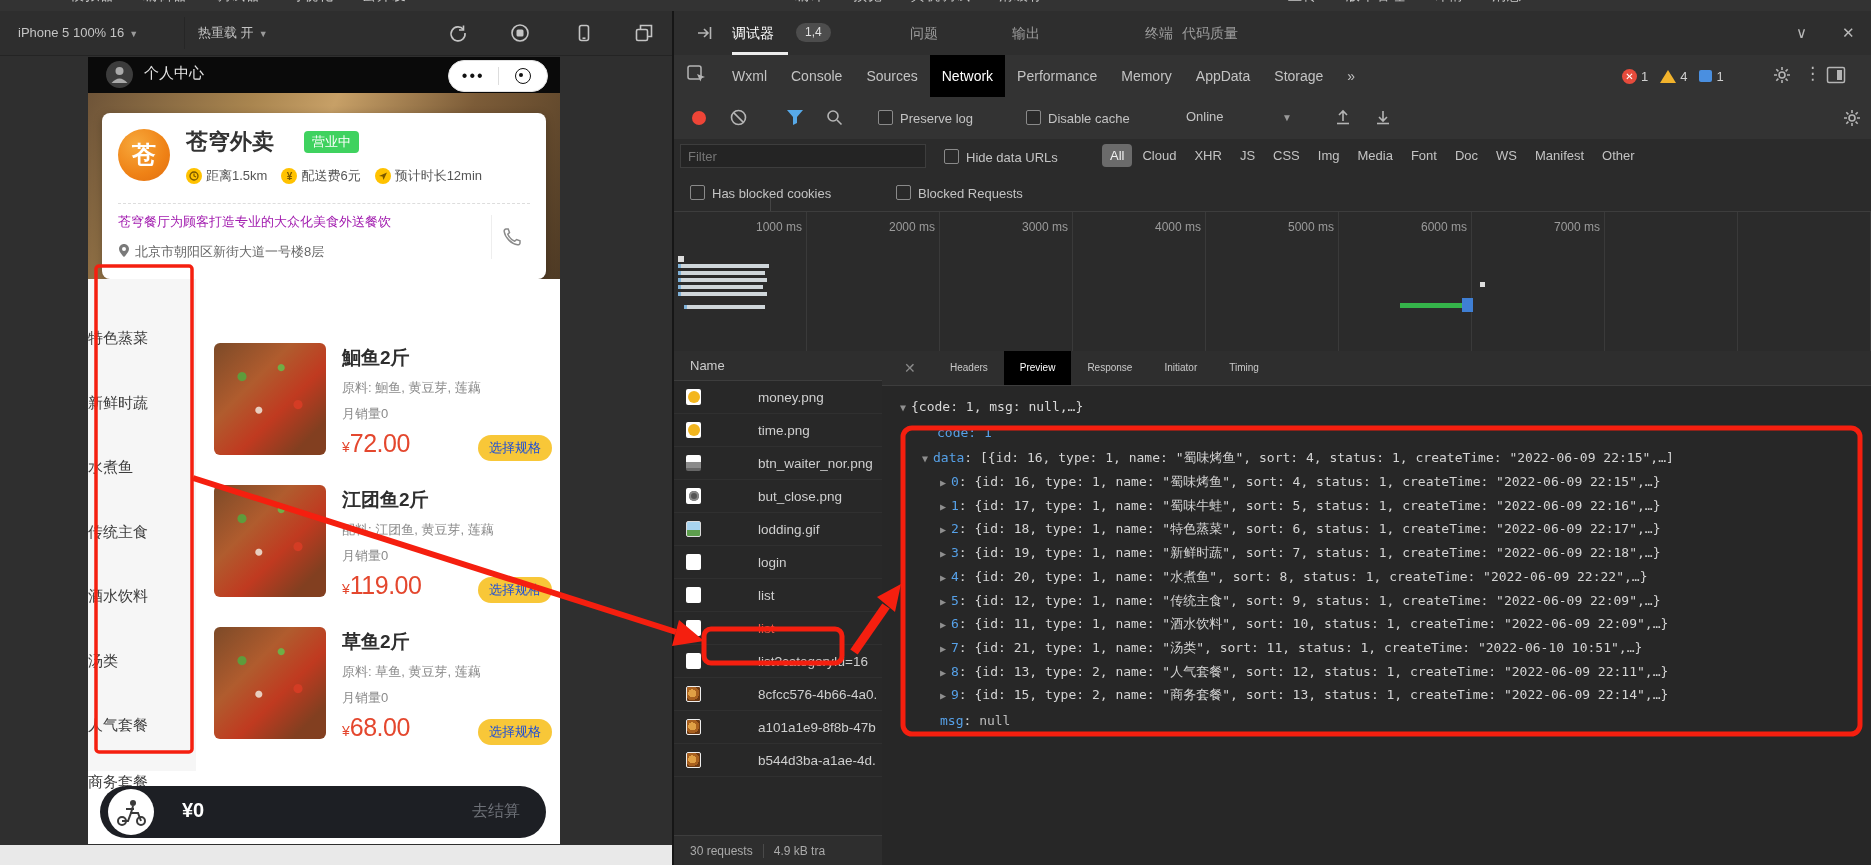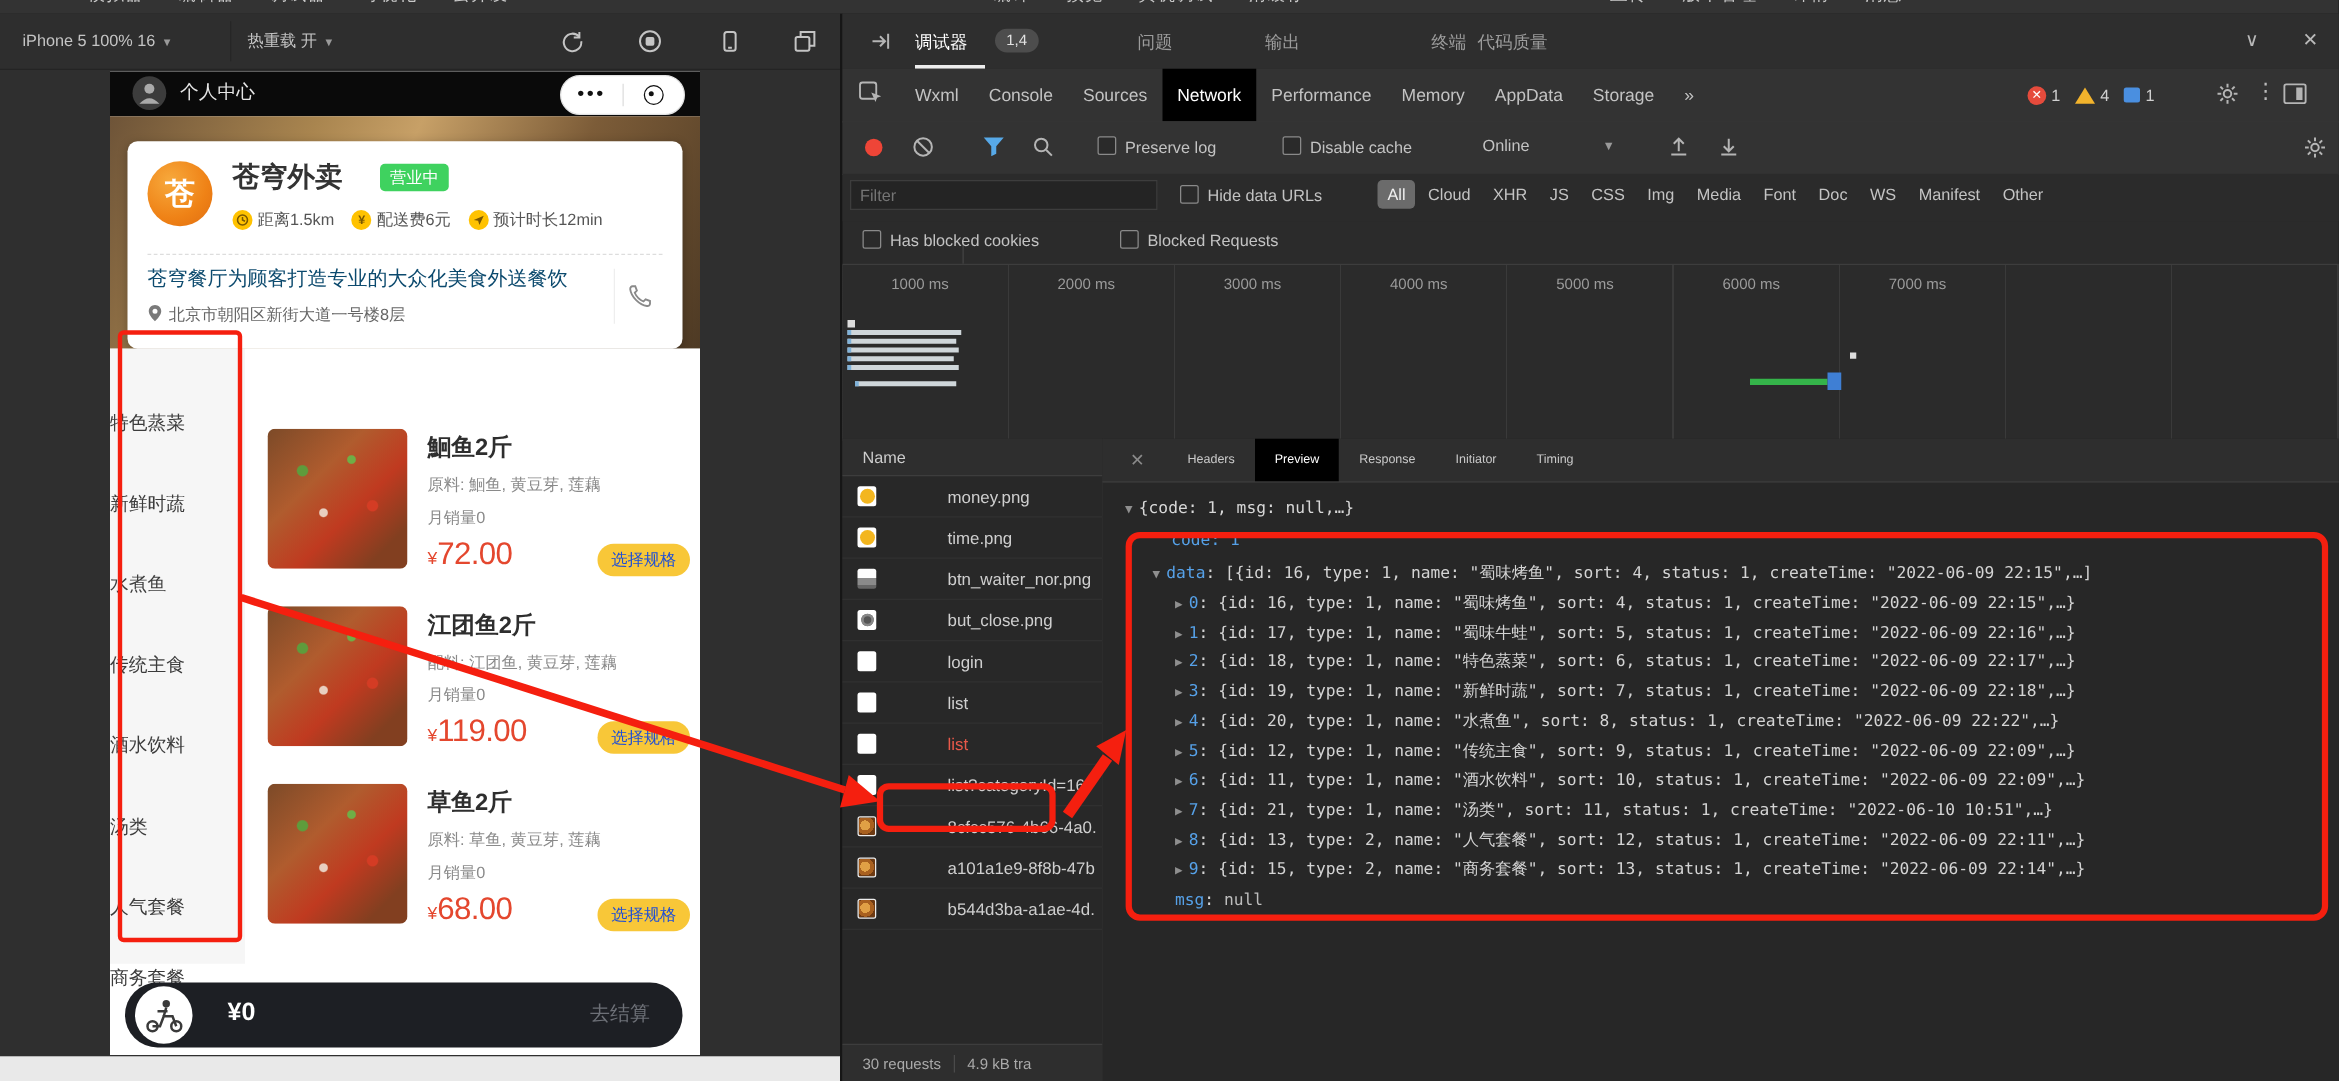--- a/index.html
+++ b/index.html
@@ -40,21 +40,21 @@
   #storecard{position:absolute;left:14px;top:56px;width:444px;height:166px;background:#fff;border-radius:8px;box-shadow:0 2px 8px rgba(0,0,0,.25);}
   #logo{position:absolute;left:16px;top:16px;width:52px;height:52px;border-radius:50%;
      background:radial-gradient(circle at 35% 30%,#f7a93c,#ef8216 60%,#e06d10);display:flex;align-items:center;justify-content:center;
      color:#fff;font-size:24px;font-weight:bold;}
   #storename{position:absolute;left:84px;top:14px;font-size:22px;font-weight:bold;color:#333;}
   #openbadge{position:absolute;left:202px;top:18px;background:#3fd25f;color:#fff;font-size:13px;padding:2px 8px;border-radius:4px;}
   .inforow{position:absolute;left:84px;top:54px;display:flex;align-items:center;font-size:13px;color:#555;white-space:nowrap;}
   .yic{display:inline-flex;width:16px;height:16px;border-radius:50%;background:#ffc200;margin:0 4px 0 0;align-items:center;justify-content:center;color:#7a5800;font-size:10px;font-weight:bold;}
   .inforow .gap{width:14px;}
   .dashsep{position:absolute;left:16px;top:90px;width:412px;border-top:1px dashed #ddd;}
-  #storedesc{position:absolute;left:16px;top:100px;font-size:16px;color:#0c4a6e;}
+  #storedesc{position:absolute;left:16px;top:100px;font-size:13px;color:#a21caf;}
   #phonebtn{position:absolute;right:14px;top:102px;width:40px;height:44px;border-left:1px solid #eee;display:flex;align-items:center;justify-content:center;}
   #addrrow{position:absolute;left:16px;top:130px;font-size:13px;color:#666;display:flex;align-items:center;}
   .pin{margin-right:5px;}
 
   #p-content{position:absolute;left:0;top:222px;width:472px;height:565px;background:#fff;}
   #sidebar{position:absolute;left:0;top:0;width:108px;height:492px;background:#f6f6f6;}
   .cat{position:absolute;left:0;width:108px;font-size:15px;color:#3c3c3c;}
   #dishes{position:absolute;left:108px;top:0;width:364px;height:565px;background:#fff;}
   .dish{position:absolute;left:0;width:364px;height:128px;}
   .dishimg{position:absolute;left:18px;top:8px;width:112px;height:112px;border-radius:6px;
@@ -117,21 +117,21 @@
   #hideurls{position:absolute;left:270px;top:9px;}
   #typepills{position:absolute;left:428px;top:5px;display:flex;align-items:center;}
   .pill{font-size:13px;color:#c3c3c3;padding:4px 8px;border-radius:4px;margin-right:2px;white-space:nowrap;}
   .pill.active{background:#6b6b6b;color:#f0f0f0;}
   #blocked-row{position:absolute;left:0;top:166px;width:1199px;height:34px;}
   #hbc{position:absolute;left:16px;top:7px;}
   #brq{position:absolute;left:222px;top:7px;}
 
   #timeline{position:absolute;left:0;top:200px;width:1199px;height:140px;background:#2b2b2b;border-top:1px solid #3d3d3d;border-bottom:1px solid #3d3d3d;
      background-image:repeating-linear-gradient(to right,transparent 0 132px,#3a3a3a 132px 133px);}
-  .tick{position:absolute;top:8px;height:16px;font-size:12px;color:#9b9b9b;text-align:left;padding-left:39px;}
+  .tick{position:absolute;top:8px;height:16px;font-size:12px;color:#9b9b9b;text-align:right;}
   .wbar{position:absolute;height:4px;background:#cfd6da;border-left:3px solid #7fb2d9;}
   #greenbar{position:absolute;left:726px;top:91px;width:62px;height:5px;background:#35b44a;}
   #bluesq{position:absolute;left:788px;top:86px;width:11px;height:14px;background:#3f7fd4;}
   #wdot1{position:absolute;left:806px;top:70px;width:5px;height:5px;background:#ddd;}
   #wdot0{position:absolute;left:4px;top:44px;width:6px;height:6px;background:#ddd;}
 
   
   #namecol{position:absolute;left:0;top:340px;width:208px;height:514px;background:#282828;border-right:1px solid #3d3d3d;}
   #namehdr{position:absolute;left:0;top:0;width:208px;height:30px;background:#2e2e2e;border-bottom:1px solid #3d3d3d;font-size:13px;color:#ccc;line-height:30px;padding-left:16px;box-sizing:border-box;}
   #reqrows{position:absolute;left:0;top:30px;width:208px;}
@@ -471,20 +471,24 @@
           <span class="ric ic-img-gray"></span>
           <span class="nm">btn_waiter_nor.png</span>
         </div>
 
         <div class="rrow">
           <span class="ric ic-circle"></span>
           <span class="nm">but_close.png</span>
         </div>
 
 
+        <div class="rrow">
+          <span class="ric ic-landscape"></span>
+          <span class="nm">lodding.gif</span>
+        </div>
 
         <div class="rrow">
           <span class="ric ic-doc"></span>
           <span class="nm">login</span>
         </div>
 
         <div class="rrow">
           <span class="ric ic-doc"></span>
           <span class="nm">list</span>
         </div>

